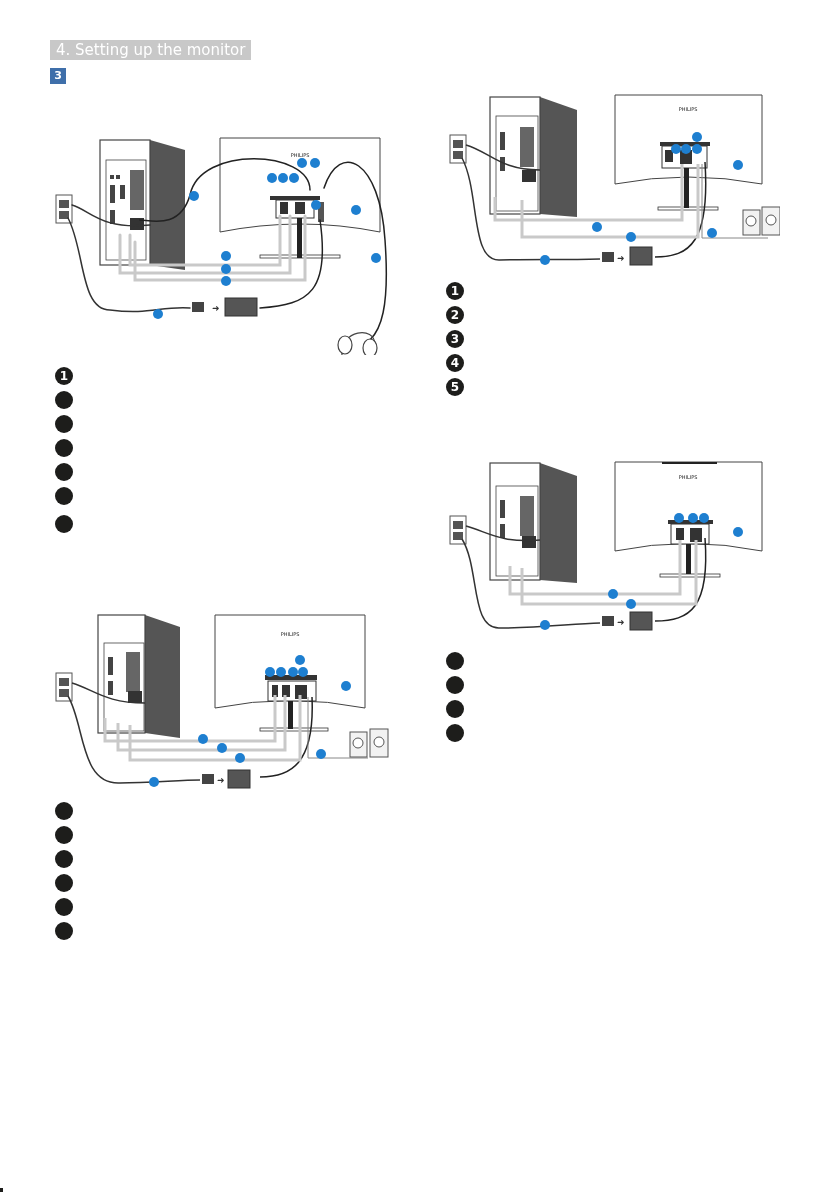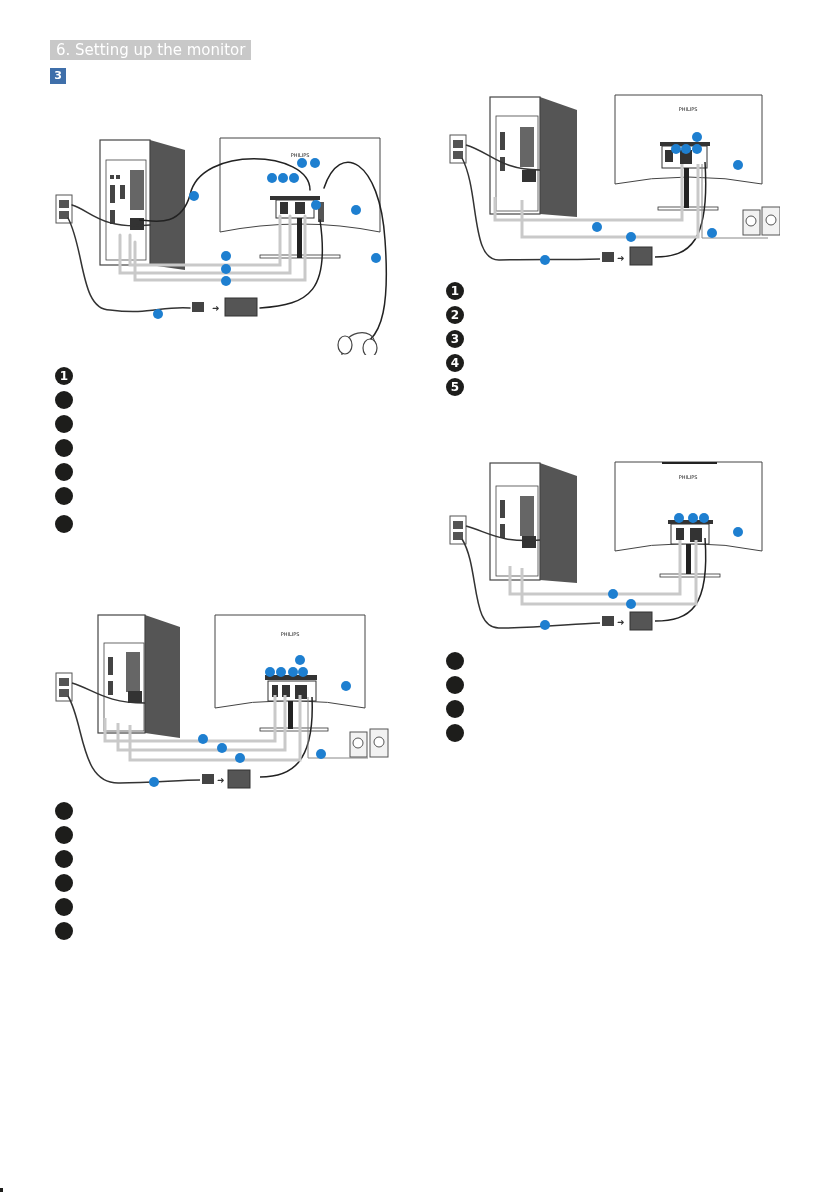--- a/index.html
+++ b/index.html
@@ -10,21 +10,21 @@
   .diagram svg { display: block; }
   .list { position: absolute; }
   .list-item { position: relative; height: 24px; }
   .bullet { position: absolute; left: 0; top: 0; width: 18px; height: 18px; border-radius: 50%; background: #1d1d1b; color: #fff; font-size: 12px; font-weight: bold; line-height: 18px; text-align: center; }
   .list-item-label { position: absolute; left: 28px; top: 2px; font-size: 12px; color: #1d1d1b; }
   .page-mark { position: absolute; left: 0; top: 1188px; width: 3px; height: 4px; background: #1d1d1b; }
 </style>
 </head>
 <body>
 
-<div class="header-bar">6. Setting up the monitor</div>
+<div class="header-bar">4. Setting up the monitor</div>
 <div class="step-badge">3</div>
 
 <div class="diagram" style="left:50px; top:130px;">
   <svg width="350" height="225" viewBox="0 0 350 225">
 
     <g>
       <rect x="6" y="65" width="16" height="28" fill="#fff" stroke="#555" stroke-width="1"></rect>
       <rect x="9" y="70" width="10" height="8" fill="#555"></rect>
       <rect x="9" y="81" width="10" height="8" fill="#555"></rect>
     </g>

